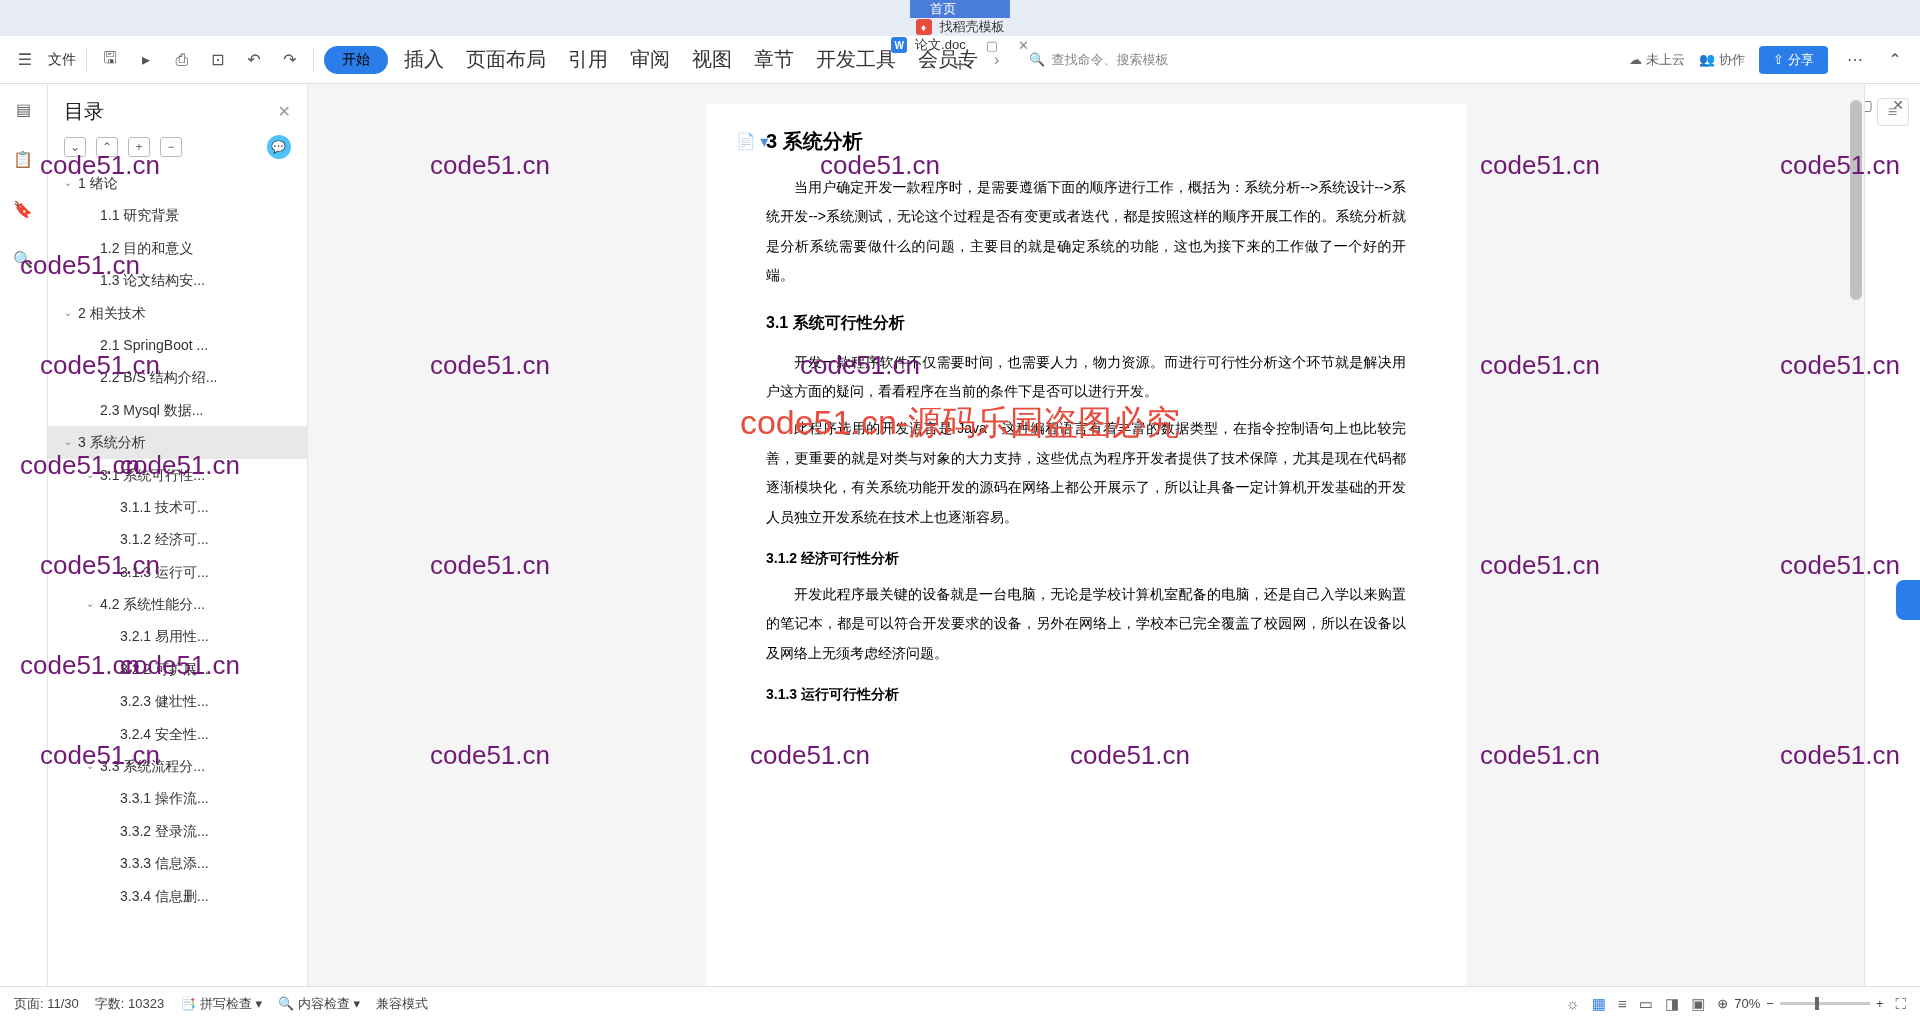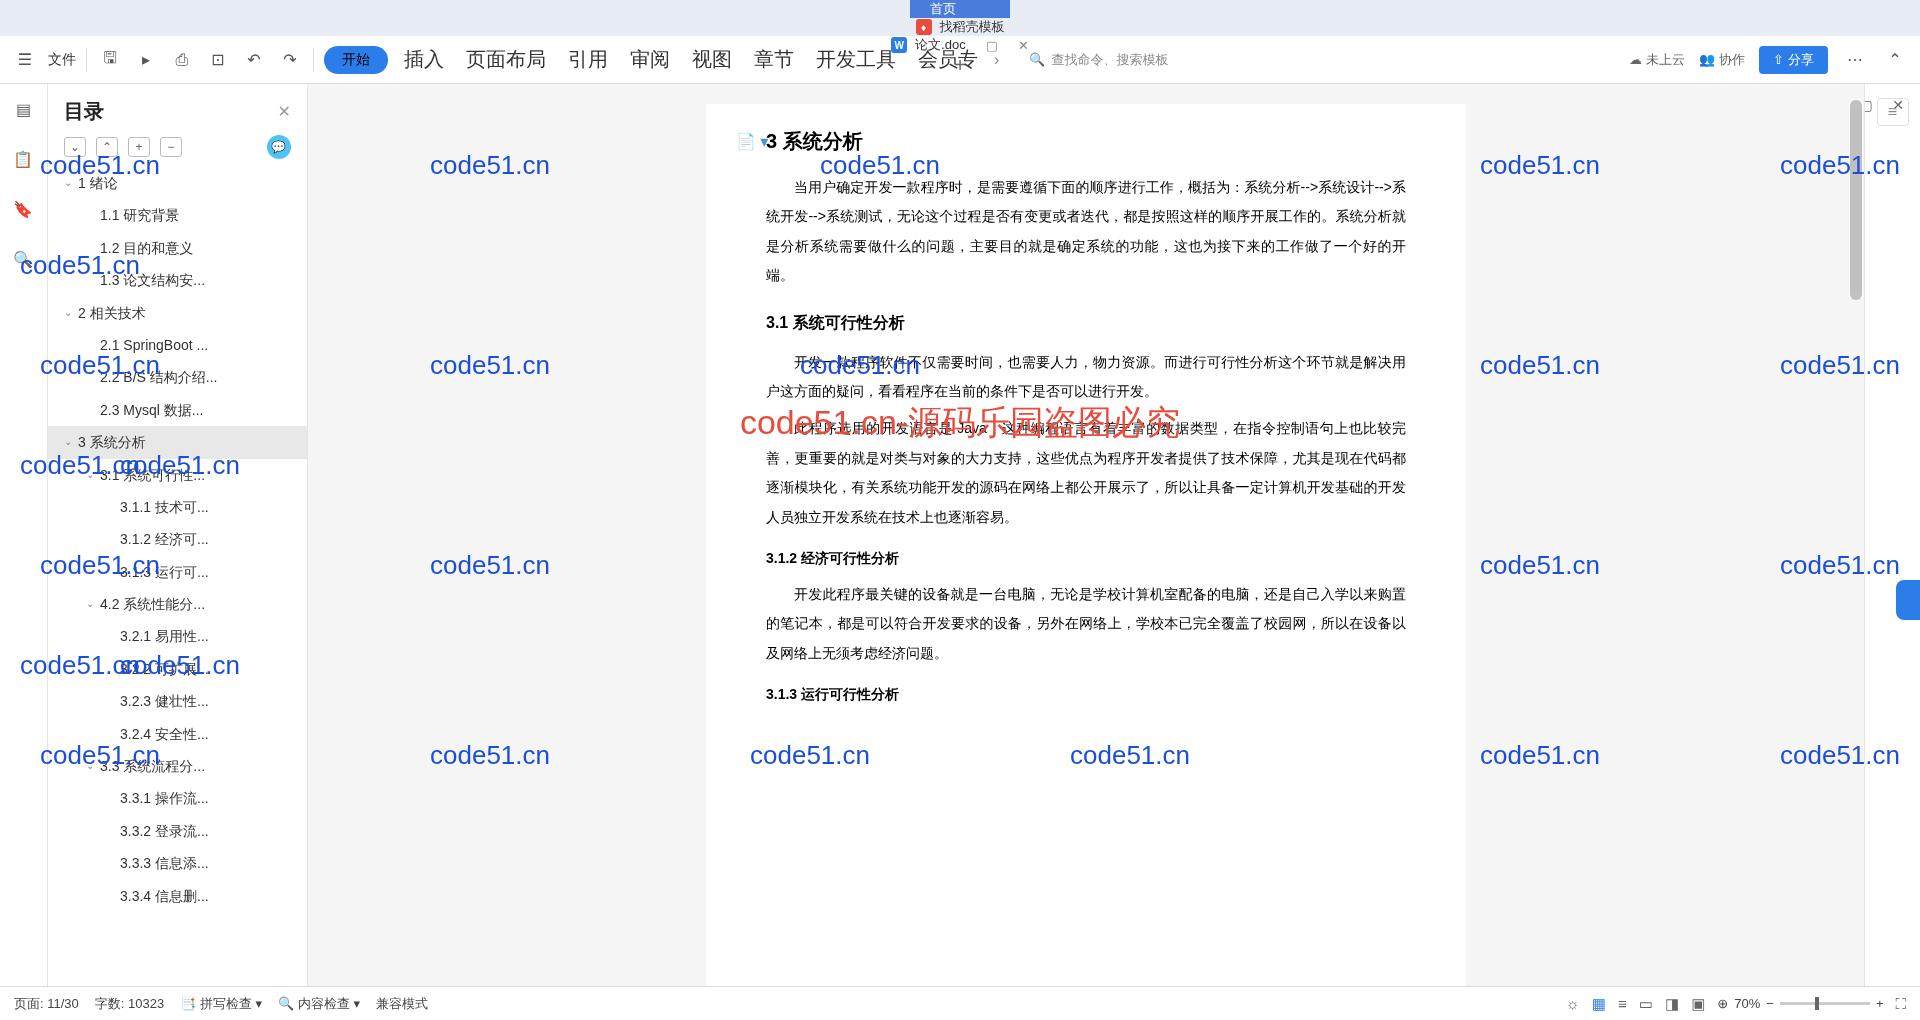--- a/index.html
+++ b/index.html
@@ -31,21 +31,21 @@
 .rib-right { margin-left: auto; display: flex; align-items: center; gap: 14px; }
 .share-btn { background: #2b7de9; color: #fff; border-radius: 4px; padding: 5px 14px; font-size: 13px; display: flex; align-items: center; gap: 4px; }
 
 
 .main { display: flex; height: calc(100% - 36px - 48px - 34px); }
 .rail { width: 48px; border-right: 1px solid #e5e5e5; display: flex; flex-direction: column; align-items: center; padding-top: 14px; gap: 28px; }
 .rail-icon { width: 22px; height: 22px; display: flex; align-items: center; justify-content: center; color: #666; font-size: 16px; }
 
 .sidebar { width: 260px; border-right: 1px solid #e5e5e5; display: flex; flex-direction: column; }
 .sidebar-hd { display: flex; align-items: center; padding: 14px 16px 10px; }
-.sidebar-title { font-size: 20px; font-weight: bold; color: #222; }
+.sidebar-title { font-size: 20px; font-weight: normal; color: #222; }
 .sidebar-close { margin-left: auto; color: #999; font-size: 16px; }
 .sidebar-tools { display: flex; align-items: center; gap: 10px; padding: 0 16px 8px; }
 .tool-box { width: 22px; height: 20px; border: 1px solid #bbb; border-radius: 3px; display: flex; align-items: center; justify-content: center; font-size: 12px; color: #666; }
 .tool-msg { margin-left: auto; width: 24px; height: 24px; background: #4fc3f7; border-radius: 50%; display: flex; align-items: center; justify-content: center; color: #fff; font-size: 12px; }
 
 .toc { flex: 1; overflow-y: auto; font-size: 14px; color: #333; }
 .toc-item { padding: 5px 0 5px 16px; display: flex; align-items: center; cursor: pointer; line-height: 1.6; }
 .toc-item.selected { background: #e8e8e8; }
 .toc-chev { width: 14px; display: inline-block; color: #888; font-size: 10px; }
 .ind-0 { padding-left: 16px; }
@@ -53,21 +53,21 @@
 .ind-2 { padding-left: 58px; }
 
 .doc-area { flex: 1; background: #f5f5f5; overflow: auto; position: relative; display: flex; justify-content: center; padding-top: 20px; }
 .page { width: 760px; background: #fff; padding: 0 60px 60px; position: relative; }
 .insert-icon { position: absolute; left: 30px; top: 28px; color: #4a90d9; font-size: 16px; }
 .h1 { font-size: 20px; font-weight: bold; margin: 24px 0 18px; }
 .h2 { font-size: 16px; font-weight: bold; margin: 22px 0 14px; }
 .h3 { font-size: 14px; font-weight: bold; margin: 18px 0 12px; }
 .para { font-size: 14px; line-height: 2.1; text-indent: 2em; margin-bottom: 8px; text-align: justify; }
 
-.wm { position: absolute; color: #1d4ed8; font-size: 26px; pointer-events: none; z-index: 1; }
+.wm { position: absolute; color: #701a75; font-size: 26px; pointer-events: none; z-index: 1; }
 .wm-red { position: absolute; color: #e74c3c; font-size: 34px; font-weight: 500; pointer-events: none; z-index: 5; left: 50%; transform: translateX(-50%); top: 400px; white-space: nowrap; }
 
 .right-rail { width: 56px; border-left: 1px solid #e5e5e5; display: flex; flex-direction: column; align-items: center; padding-top: 14px; }
 .right-rail-btn { width: 32px; height: 28px; border: 1px solid #ddd; border-radius: 4px; display: flex; align-items: center; justify-content: center; color: #888; }
 
 .scroll-thumb { position: absolute; right: 58px; top: 100px; width: 12px; height: 200px; background: #c0c0c0; border-radius: 6px; }
 .blue-tab { position: absolute; right: 0; top: 580px; width: 24px; height: 40px; background: #2b7de9; border-radius: 8px 0 0 8px; }
 
 
 .status { position: absolute; bottom: 0; left: 0; right: 0; height: 34px; border-top: 1px solid #ddd; display: flex; align-items: center; padding: 0 14px; font-size: 13px; color: #444; gap: 16px; background: #fff; }

